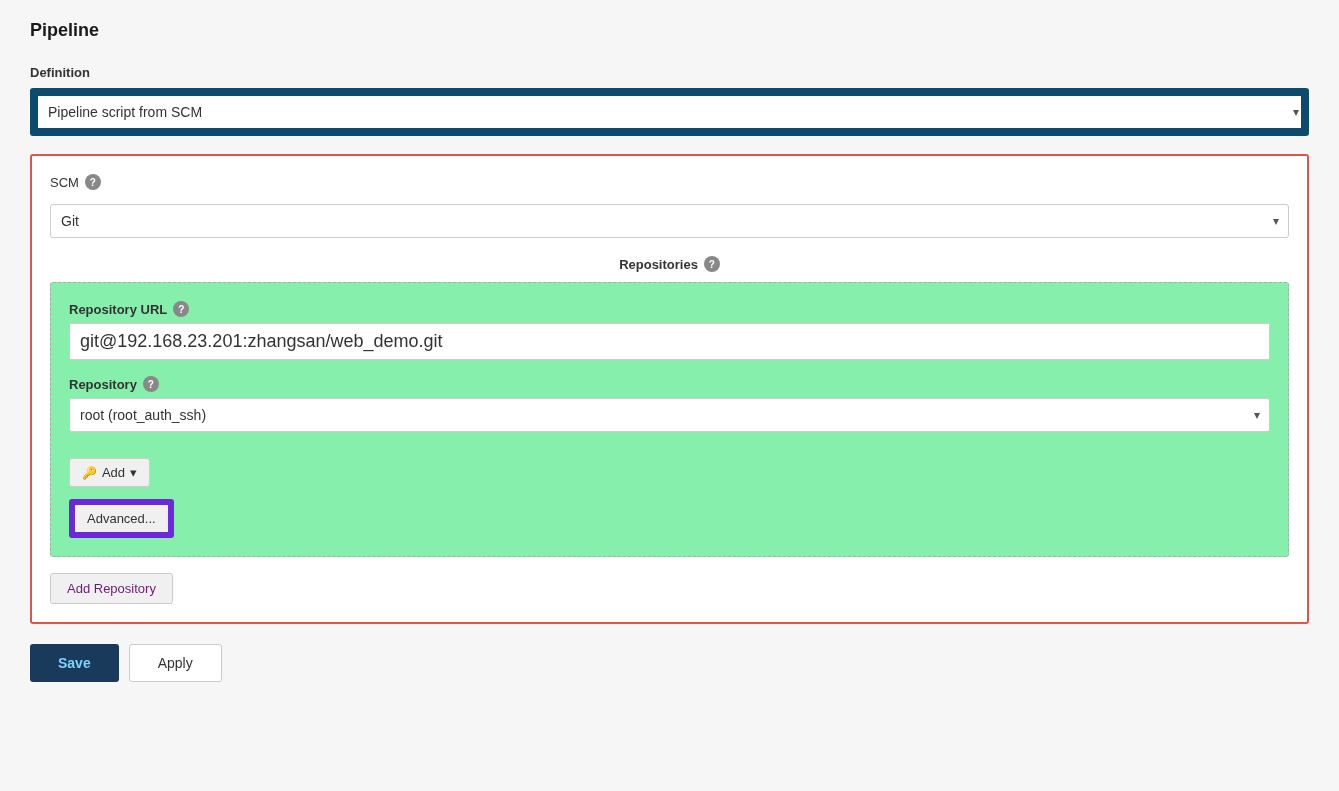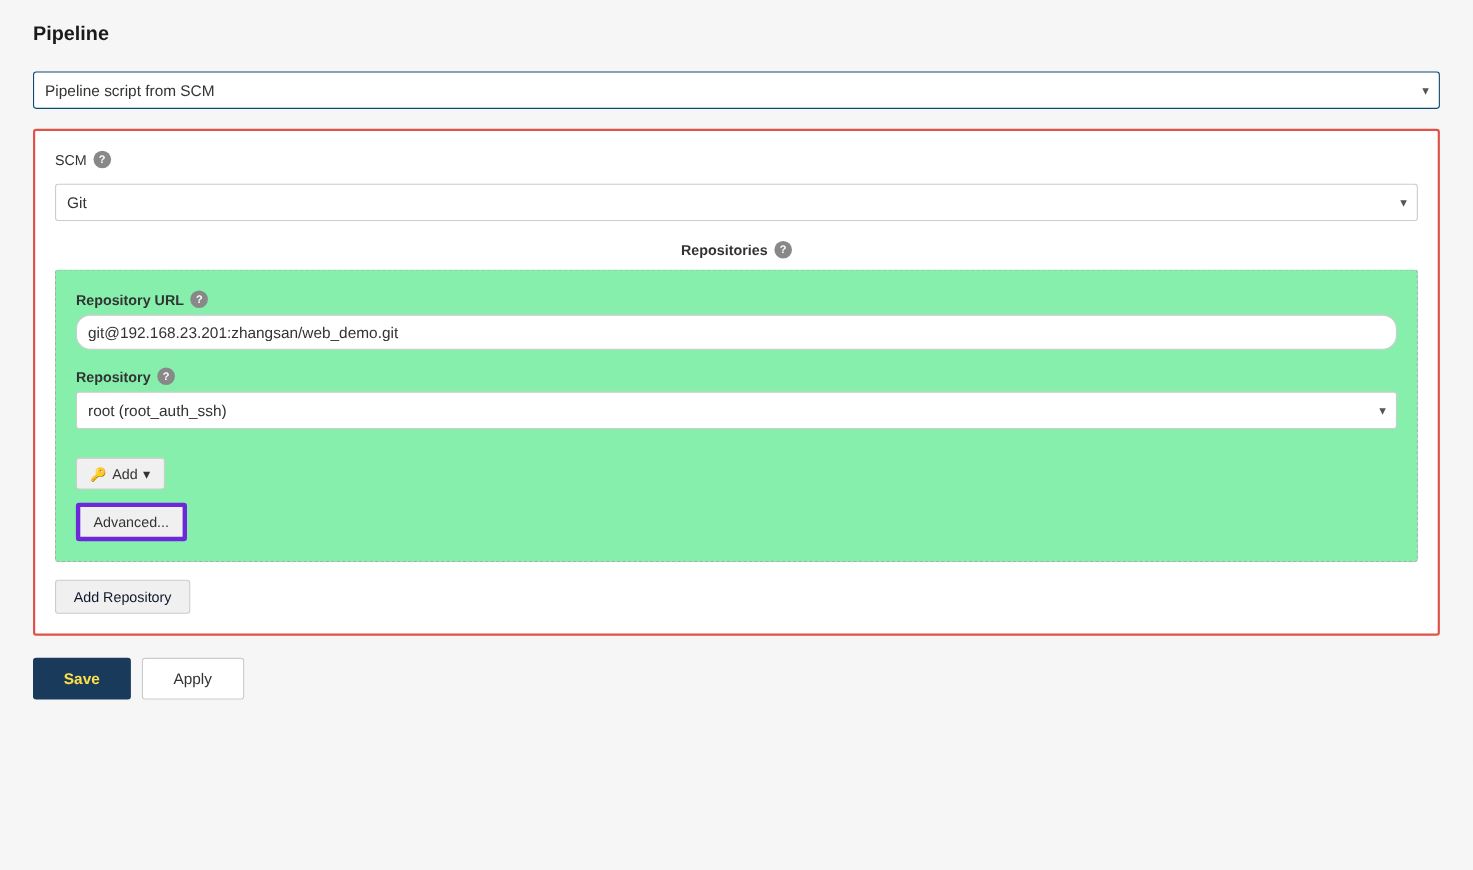--- a/index.html
+++ b/index.html
@@ -26,21 +26,21 @@
       color: #333;
       margin-bottom: 8px;
     }
     .select-wrapper {
       position: relative;
       margin-bottom: 18px;
     }
     .select-box {
       width: 100%;
       padding: 8px 36px 8px 10px;
-      border: 1px solid #0c4a6e;
+      border: 8px solid #0c4a6e;
       border-radius: 3px;
       background: #fff;
       font-size: 14px;
       color: #333;
       appearance: none;
       cursor: pointer;
       outline: none;
     }
     .select-box.normal-border {
       border: 1px solid #ccc;
@@ -115,22 +115,22 @@
       gap: 6px;
       font-size: 13px;
       font-weight: 600;
       color: #333;
       margin-bottom: 6px;
     }
     .text-input {
       width: 100%;
       padding: 7px 10px;
       border: 1px solid #ccc;
-      border-radius: 13px;
-      font-size: 14px;
+      border-radius: 1px;
+      font-size: 18px;
       color: #333;
       background: #fff;
       outline: none;
     }
     .credentials-row {
       display: flex;
       align-items: center;
       gap: 0;
     }
     .credentials-select-wrapper {
@@ -151,49 +151,49 @@
       margin-top: 10px;
     }
     .key-icon {
       display: inline-block;
       font-size: 12px;
     }
     .advanced-btn {
       display: inline-flex;
       align-items: center;
       padding: 6px 12px;
-      border: 4px solid #6d28d9;
+      border: 6px solid #6d28d9;
       border-radius: 3px;
       background: #f0f0f0;
       font-size: 13px;
       cursor: pointer;
       color: #333;
       margin-top: 12px;
     }
     .add-repository-btn {
       display: inline-flex;
       align-items: center;
       padding: 7px 16px;
       border: 1px solid #ccc;
       border-radius: 3px;
       background: #f0f0f0;
       font-size: 13px;
       cursor: pointer;
-      color: #0f172a;
+      color: #701a75;
       margin-top: 16px;
     }
     .footer-buttons {
       display: flex;
       gap: 10px;
       margin-top: 20px;
     }
     .save-btn {
       padding: 10px 28px;
       background: #1a3a5c;
-      color: #fde047;
+      color: #7dd3fc;
       border: none;
       border-radius: 3px;
       font-size: 14px;
       font-weight: 600;
       cursor: pointer;
     }
     .apply-btn {
       padding: 10px 28px;
       background: #fff;
       color: #333;
@@ -206,20 +206,21 @@
       font-size: 12px;
     }
   </style>
 </head>
 <body>
 
 <div class="page-container">
 
   <div class="page-title">Pipeline</div>
 
+  <div class="section-label">Definition</div>
   <div class="select-wrapper">
     <select class="select-box">
       <option>Pipeline script from SCM</option>
       <option>Pipeline script</option>
     </select>
     <span class="select-arrow dropdown-chevron">▾</span>
   </div>
 
   <div class="scm-section">
 

